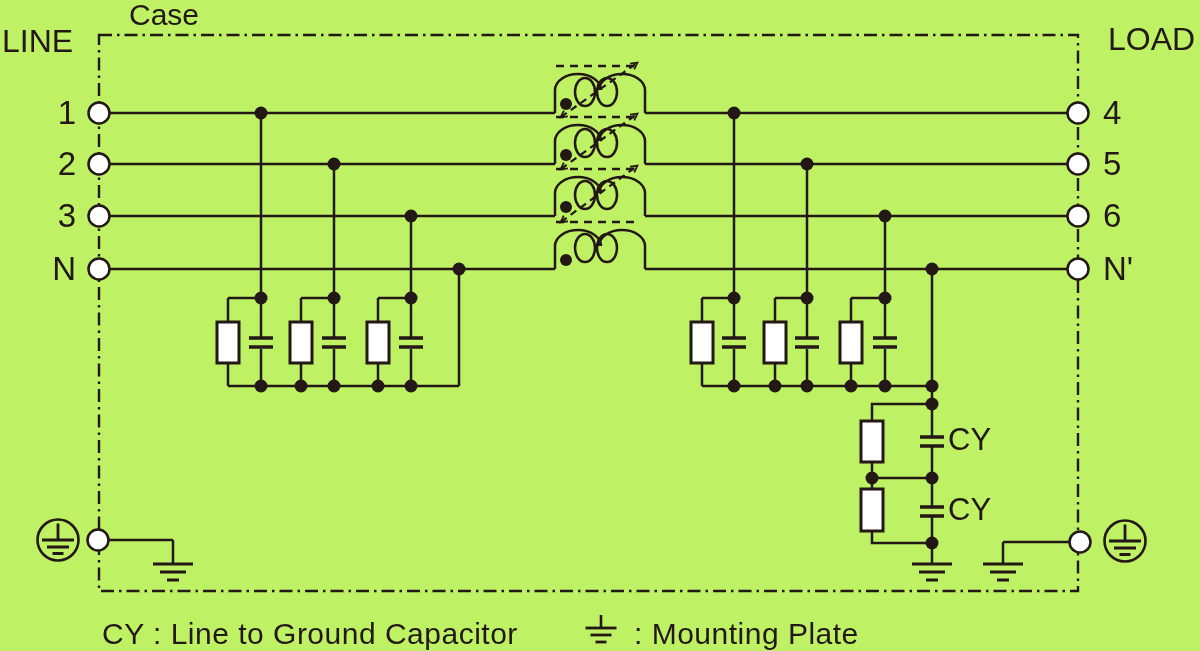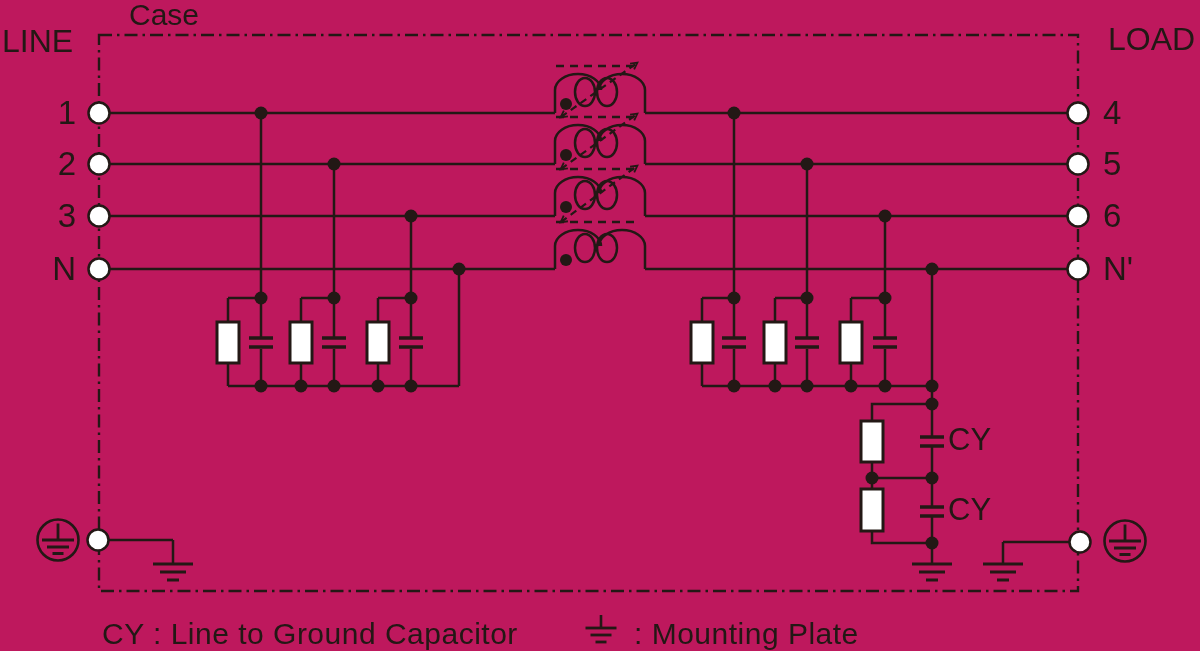--- a/index.html
+++ b/index.html
@@ -1,16 +1,16 @@
 <!DOCTYPE html>
 <html><head>
 <meta charset="utf-8">
 <style>
   html,body{margin:0;padding:0;background:#ffffff;}
-  .stage{position:relative;width:1200px;height:651px;background:#be185d;overflow:hidden;
+  .stage{position:relative;width:1200px;height:651px;background:#bef264;overflow:hidden;
          font-family:"Liberation Sans",sans-serif;}
   svg{position:absolute;left:0;top:0;}
   text{fill:#231815;font-family:"Liberation Sans",sans-serif;}
   .lbl-big{font-size:32px;}
   .lbl-case{font-size:30px;}
   .lbl-term{font-size:33px;}
   .lbl-cy{font-size:31px;}
   .lbl-cap{font-size:30px;letter-spacing:0.5px;}
 </style>
 </head>

